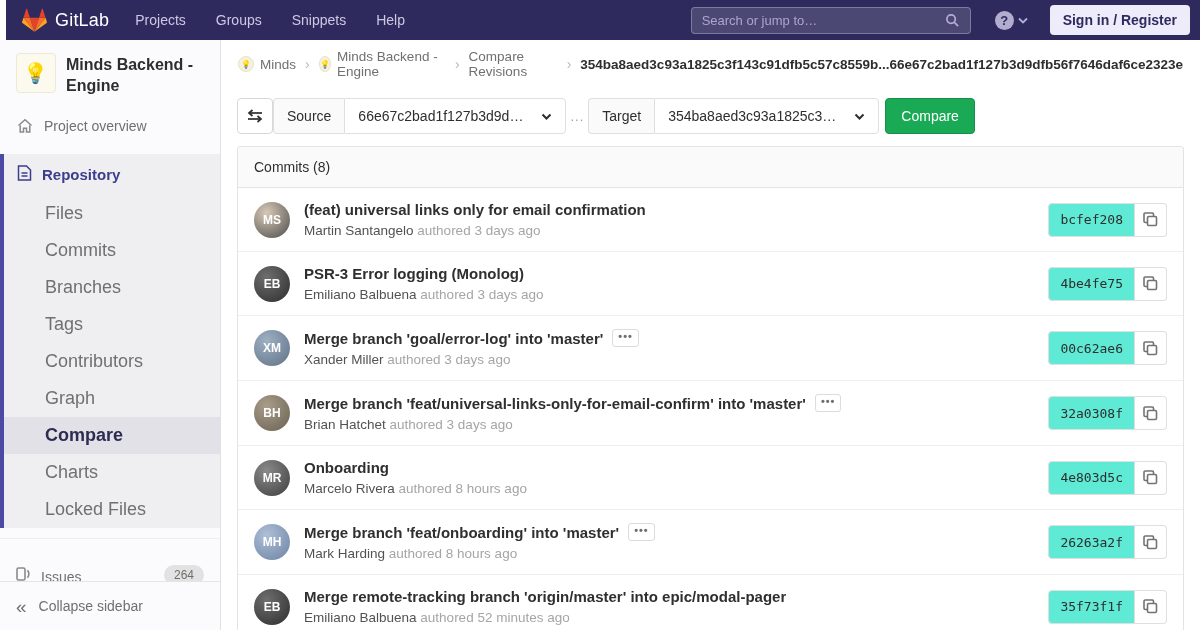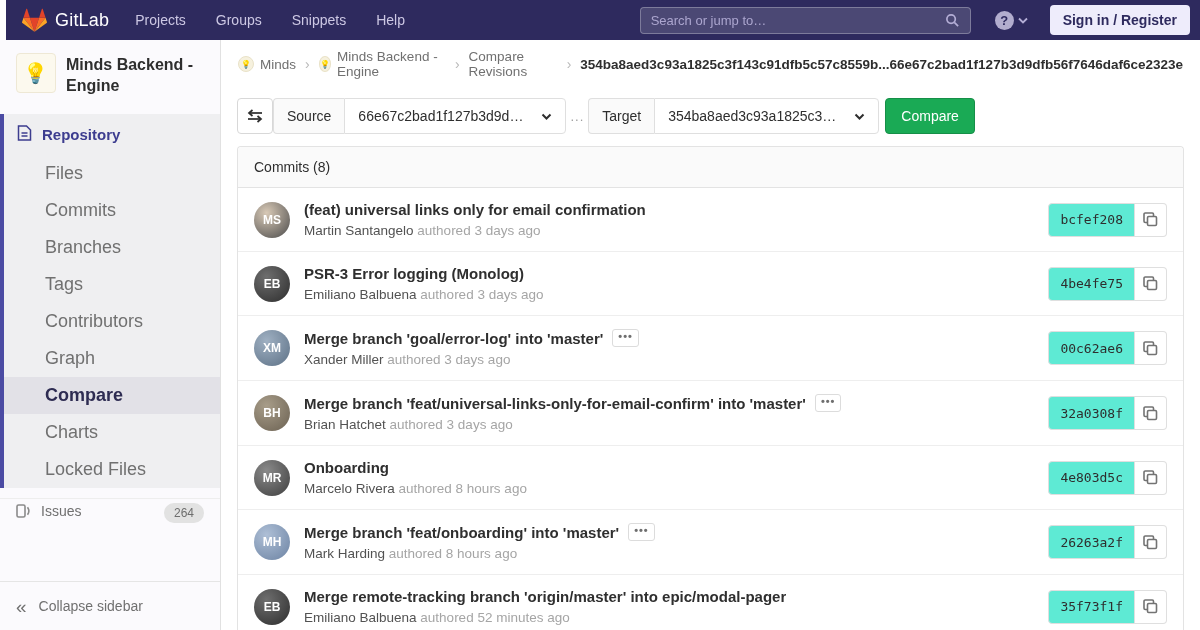--- a/index.html
+++ b/index.html
@@ -7,21 +7,21 @@
     font-family:"Liberation Sans", sans-serif; color:#2e2e2e; }
 
   
   .navbar { position:fixed; top:0; left:6px; width:1200px; height:40px;
     background:#2e2a5e; display:flex; align-items:center; padding:0 16px; z-index:10; }
   .logo { display:flex; align-items:center; gap:8px; margin-right:26px; }
   .logo-word { color:#fff; font-size:18px; font-weight:500; letter-spacing:.2px; }
   .nav-links { display:flex; gap:30px; }
   .nav-link { color:#cdc8e4; font-size:14px; font-weight:500; cursor:pointer; }
   .nav-spacer { flex:1; }
-  .search-box { width:331px; height:27px; background:rgba(255,255,255,.14);
+  .search-box { width:280px; height:27px; background:rgba(255,255,255,.14);
     border:1px solid rgba(255,255,255,.28); border-radius:4px; display:flex;
     align-items:center; padding:0 10px; margin-right:24px; }
   .search-box input { flex:1; background:transparent; border:none; outline:none;
     color:#e9e6f7; font-size:13px; font-family:"Liberation Sans", sans-serif; }
   .search-box input::placeholder { color:#aca6cf; }
   .help-group { display:flex; align-items:center; gap:4px; margin-right:22px; cursor:pointer; }
   .help-circle { width:19px; height:19px; border-radius:50%; background:#b2adce;
     color:#2e2a5e; font-size:13px; font-weight:bold; display:flex; align-items:center;
     justify-content:center; }
   .signin-btn { background:#eeecfb; color:#2e2a5e; font-size:14px; font-weight:bold;
@@ -39,21 +39,21 @@
   .side-item { display:flex; align-items:center; gap:10px; height:40px;
     padding:0 16px; color:#707070; font-size:14px; cursor:pointer; }
   .side-item .icn { width:18px; display:flex; justify-content:center; }
   .repo-section { background:#efeff1; border-left:4px solid #4b4ba3; margin-top:8px; }
   .repo-head { display:flex; align-items:center; gap:10px; height:41px; padding:0 16px 0 13px;
     color:#3d3d8f; font-size:15px; font-weight:bold; cursor:pointer; }
   .sub-item { height:37px; display:flex; align-items:center; padding-left:41px;
     color:#707070; font-size:18px; cursor:pointer; }
   .sub-item.active { background:#e2e1e7; color:#2e2c52; font-weight:bold; }
   .issues-item { margin-top:10px; border-top:1px solid #eeeeee; padding-top:4px; }
-  .issues-row { display:flex; align-items:flex-start; gap:10px; height:42px; padding:0 16px;
+  .issues-row { display:flex; align-items:flex-end; gap:10px; height:42px; padding:0 16px;
     color:#707070; font-size:14px; cursor:pointer; }
   .badge { margin-left:auto; background:#e2e2e2; color:#6e6e6e; font-size:12px;
     padding:3px 10px; border-radius:10px; }
   .collapse-row { position:absolute; bottom:0; left:0; width:100%; height:49px;
     border-top:1px solid #e5e5e5; display:flex; align-items:center; gap:12px;
     padding:0 16px; color:#707070; font-size:14px; cursor:pointer; background:#fbfafd; }
   .chev-left { font-size:19px; color:#707070; line-height:1; }
 
   
   .main { position:fixed; top:40px; left:221px; width:979px; height:590px; background:#fff; }
@@ -149,20 +149,29 @@
   </div>
   <button class="signin-btn">Sign in / Register</button>
 </header>
 
 <aside class="sidebar">
   <div class="proj-head">
     <div class="proj-avatar">💡</div>
     <div class="proj-name">Minds Backend - Engine</div>
   </div>
 
+  <div class="side-item">
+    <span class="icn">
+      <svg width="16" height="16" viewBox="0 0 16 16" fill="none" stroke="#8a8a8a" stroke-width="1.5">
+        <path d="M1.5 7.5 8 1.8l6.5 5.7"></path>
+          <path d="M3.2 7.2V14h3.3v-3.8h3V14h3.3V7.2"></path>
+      </svg>
+    </span>
+    <span>Project overview</span>
+  </div>
 
   <div class="repo-section">
     <div class="repo-head">
       <span class="icn">
         <svg width="15" height="16" viewBox="0 0 14 16" fill="none" stroke="#3d3d8f" stroke-width="1.5">
           <path d="M1 1h8l4 4v10H1z"></path>
             <line x1="4" y1="8" x2="10" y2="8"></line>
             <line x1="4" y1="11" x2="10" y2="11"></line>
         </svg>
       </span>

